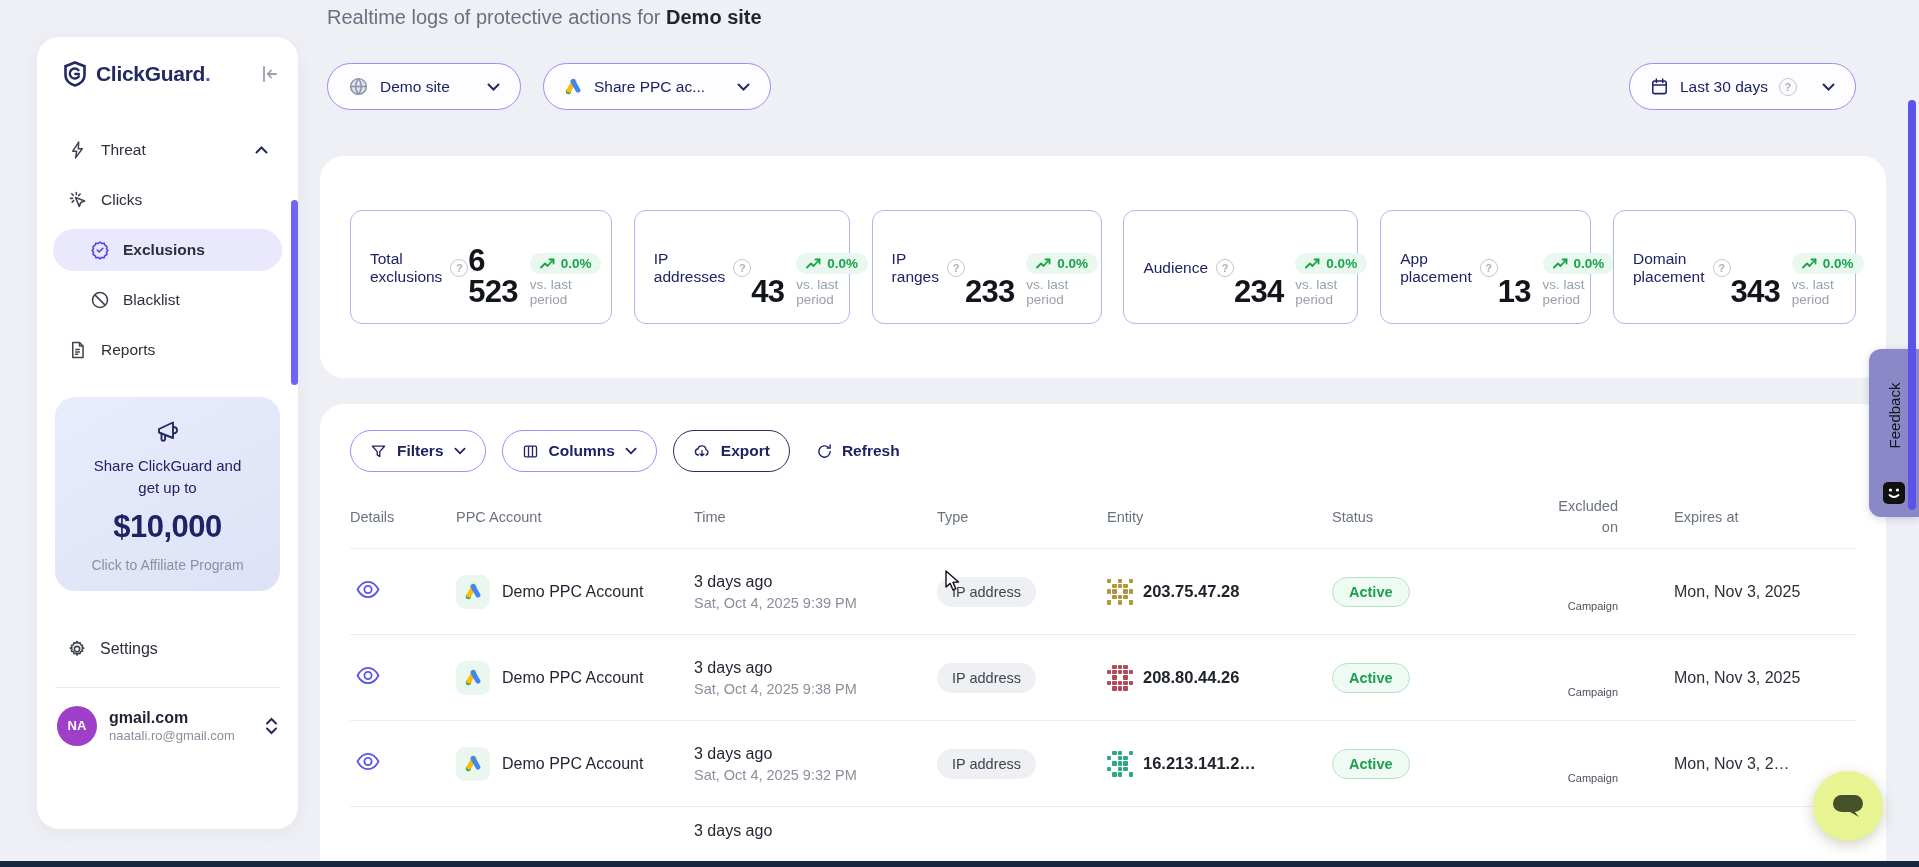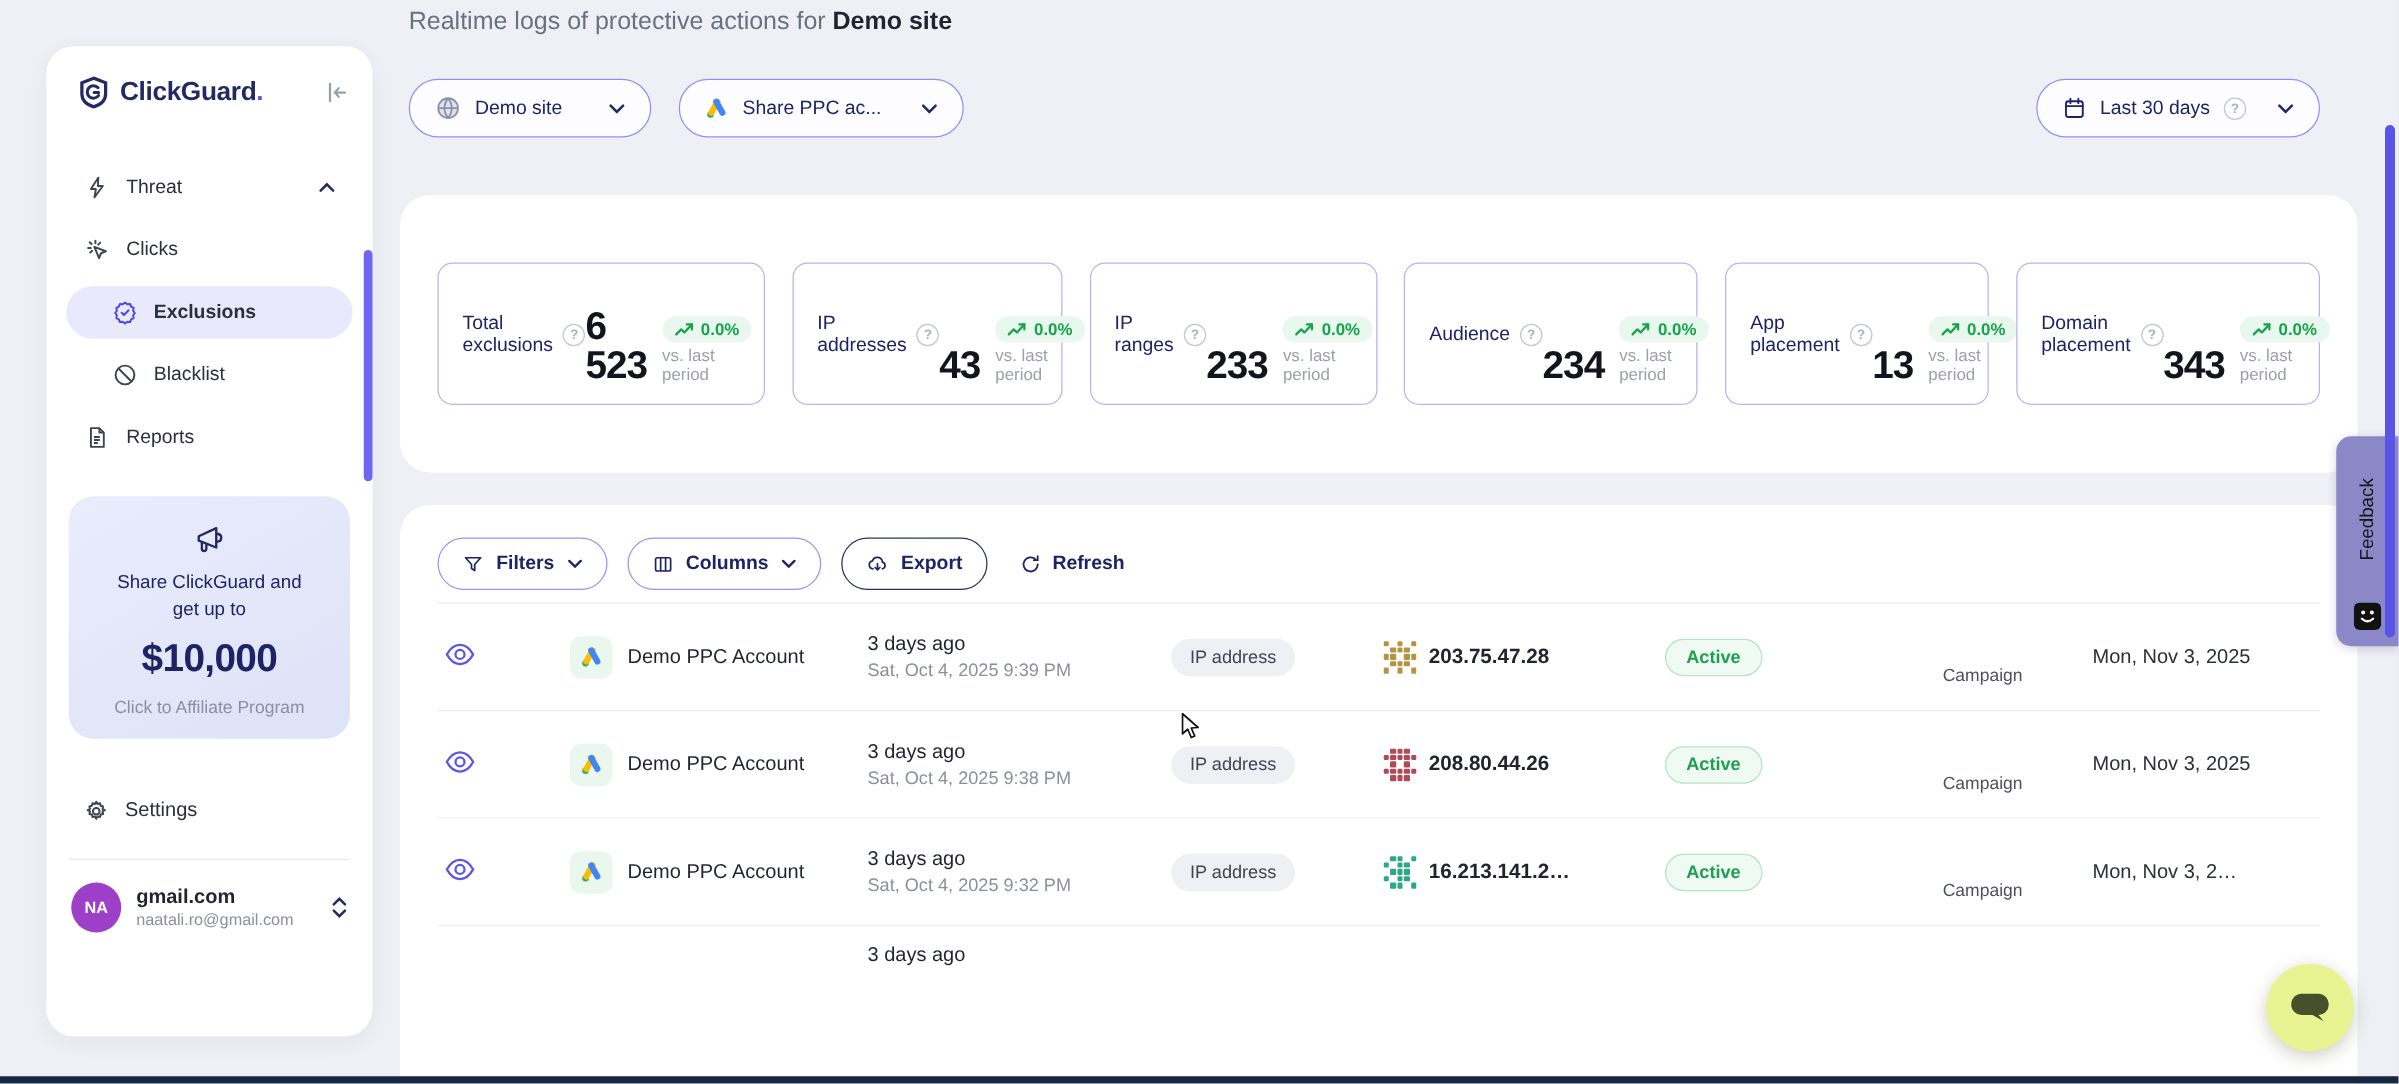--- a/index.html
+++ b/index.html
@@ -143,21 +143,21 @@
     font-size:14.5px; color:#3f4450; width:max-content;
   }
   .cell-entity{display:flex; align-items:center; gap:10px; font-size:16.5px; font-weight:700; color:#20242c;}
   .identicon{display:grid; grid-template-columns:repeat(5,1fr); grid-auto-rows:1fr; gap:1px; width:26px; height:26px; flex:0 0 26px;}
   .id-cell{border-radius:1px;}
   .status-pill{
     display:inline-flex; align-items:center; justify-content:center; padding:6px 16px;
     border:1px solid #b5e3c6; background:#effaf3; color:#1d9e50;
     border-radius:999px; font-size:14.5px; font-weight:600; width:max-content;
   }
-  .cell-excluded{text-align:right; padding-right:14px; font-size:14px; color:#4b515c;margin-top:28px;}
+  .cell-excluded{text-align:right; padding-right:14px; font-size:11px; color:#4b515c;margin-top:28px;}
   .cell-expires{padding-left:42px; font-size:16px; color:#2a2f3a;}
 
   
   .feedback-tab{
     position:absolute; left:1869px; top:349px; width:50px; height:168px;
     background:#8b88c8; border-radius:12px 0 0 12px; box-shadow:0 2px 8px rgba(30,35,80,.18);
     cursor:pointer;
   }
   .feedback-text{
     position:absolute; top:58px; left:50%;
@@ -502,20 +502,30 @@
       <button class="refresh-btn">
         <svg width="17" height="17" viewBox="0 0 24 24" fill="none" stroke="#1d2365" stroke-width="2" stroke-linecap="round">
             <path d="M20 12 a8 8 0 1 1 -2.3 -5.6"></path>
             <path d="M20 2.8 v4.4 h-4.4"></path>
           </svg>
         <span>Refresh</span>
       </button>
     </div>
 
     <div class="grid-table">
+      <div class="t-header">
+        <span class="th">Details</span>
+        <span class="th">PPC Account</span>
+        <span class="th">Time</span>
+        <span class="th">Type</span>
+        <span class="th">Entity</span>
+        <span class="th">Status</span>
+        <span class="th th-excluded"><span>Excluded on</span></span>
+        <span class="th th-expires">Expires at</span>
+      </div>
 
       <div class="t-row">
         <span class="cell-details"><span class="eye-btn">
               <svg width="24" height="19" viewBox="0 0 24 19" fill="none" stroke="currentColor" stroke-width="1.8">
                 <path d="M1.5 9.5 C4.5 4 8.3 1.8 12 1.8 15.7 1.8 19.5 4 22.5 9.5 19.5 15 15.7 17.2 12 17.2 8.3 17.2 4.5 15 1.5 9.5 Z"></path>
                 <circle cx="12" cy="9.5" r="3.6"></circle>
               </svg>
             </span></span>
         <span class="cell-account">
             <span class="ads-badge">

